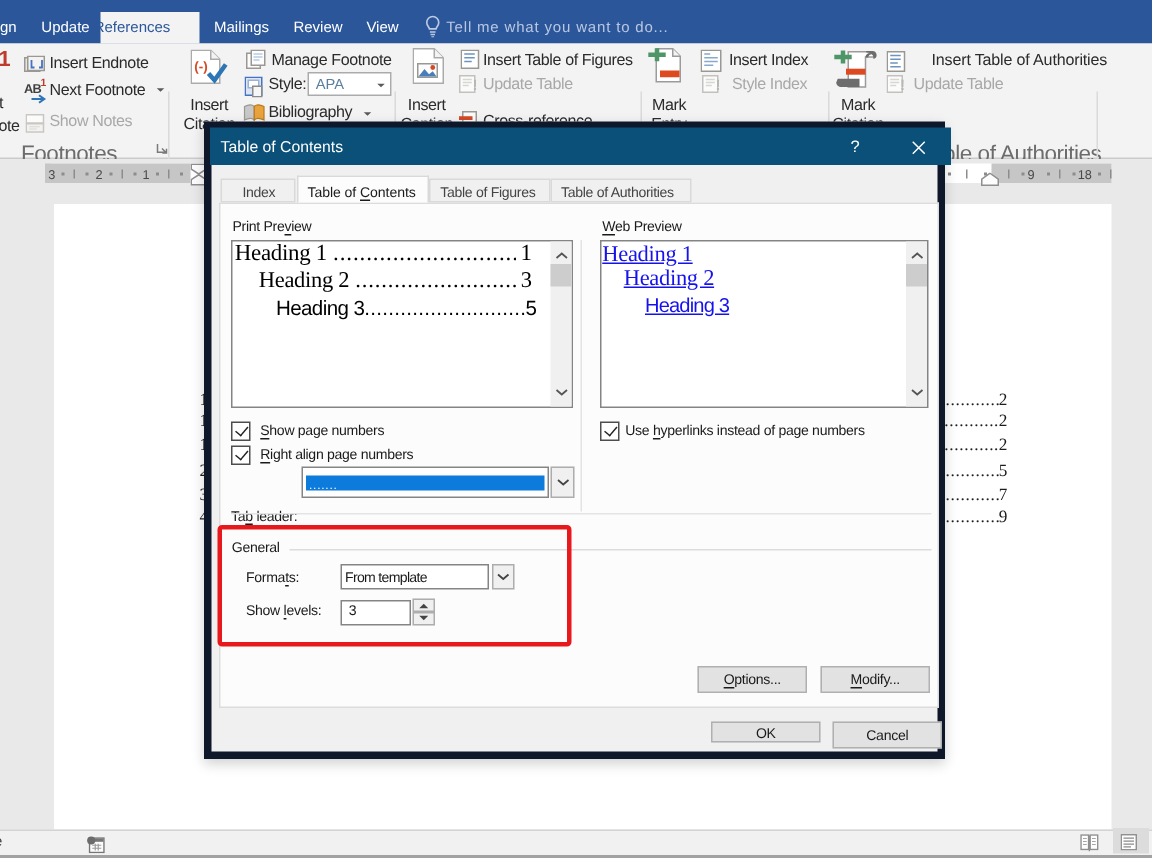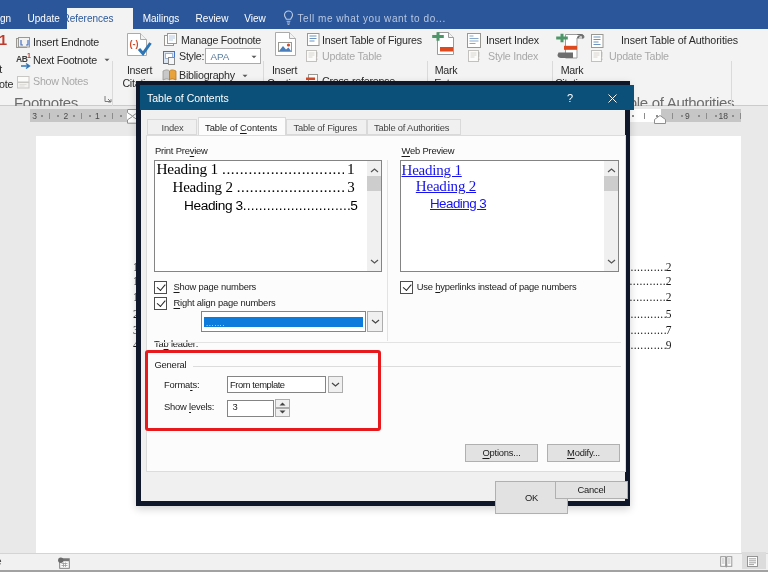--- a/index.html
+++ b/index.html
@@ -401,19 +401,19 @@
 
   <div class="abs" style="left:4px;top:264px;width:236px;height:81px;border:3px solid #e8191d;border-radius:3px;"></div>
 
   <div class="btn" style="left:324px;top:358px;width:73px;height:17.5px;">
       <span class="bt"><u>O</u>ptions...</span>
     </div>
   <div class="btn" style="left:406px;top:358px;width:73px;height:17.5px;">
       <span class="bt"><u>M</u>odify...</span>
     </div>
 
-  <div class="btn" style="left:333px;top:395px;width:73px;height:33px;margin-left:21px;">
+  <div class="btn" style="left:333px;top:395px;width:73px;height:14px;">
       <span class="bt">OK</span>
     </div>
   <div class="btn" style="left:414px;top:395px;width:73px;height:17.5px;">
       <span class="bt">Cancel</span>
     </div>
 </div>
 
 </body></html>

